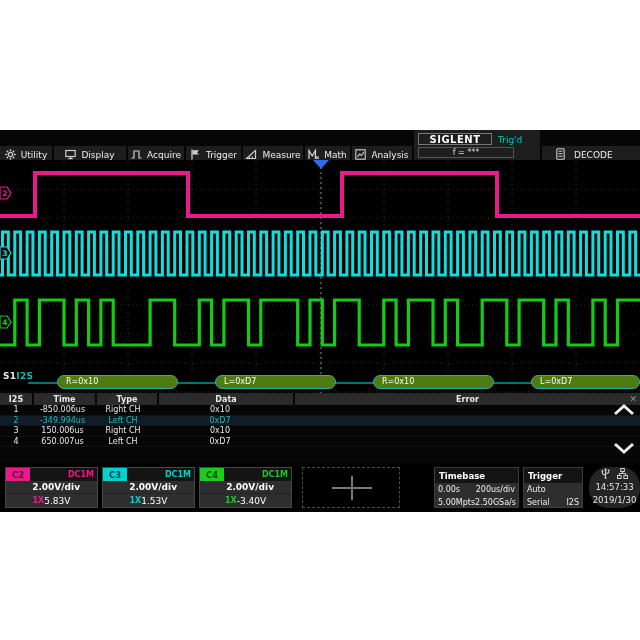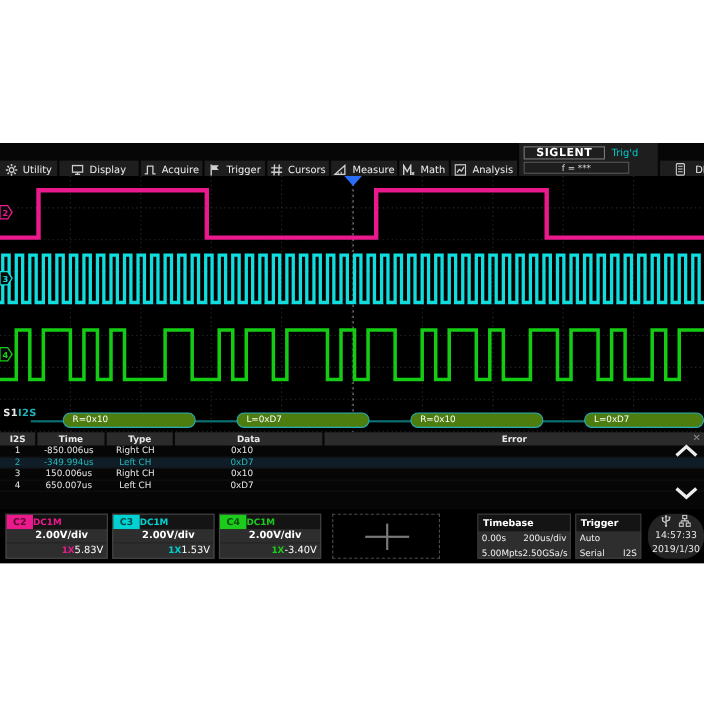--- a/index.html
+++ b/index.html
@@ -42,25 +42,25 @@
   .cell.c4 { flex:1; }
   .trow.selected { background:#101d27; color:#23b6b6; }
   .tclose { position:absolute; right:3px; top:2px; color:#8d8d8d; font-size:9px; line-height:9px; cursor:default; }
   .tscroll { position:absolute; right:4px; width:24px; height:14px; cursor:default; }
   .tscroll.up { top:10px; }
   .tscroll.down { top:48px; }
 
   
   .bottombar { position:absolute; top:333px; left:0; width:640px; height:49px; background:#000; }
   .chbox { position:absolute; top:4px; width:93px; height:41px; background:#2e2e2e; border:1px solid #464646; font-size:8px; color:#fff; cursor:default; }
-  .chbox .hdr { height:13px; background:#141414; display:flex; align-items:center; padding-right:3px; }
+  .chbox .hdr { height:13px; background:#141414; display:flex; align-items:center; justify-content:space-between; padding-right:3px; }
   .badge { min-width:24px; height:13px; display:flex; align-items:center; justify-content:center; font-weight:bold; font-size:8.5px; padding:0 3px; }
   .coupling { font-weight:bold; font-size:8px; }
   .scalerow { height:13px; display:flex; align-items:center; justify-content:flex-end; padding-right:17px; font-size:9px; font-weight:bold; border-bottom:1px solid #242424; }
-  .proberow { height:13px; display:flex; align-items:center; justify-content:flex-end; padding:0 3px; }
+  .proberow { height:13px; display:flex; align-items:center; justify-content:center; padding:0 3px; }
   .probe { font-size:8px; font-weight:bold; }
   .offset { font-size:9px; font-weight:normal; color:#fff; }
 
   .addbox { position:absolute; left:302px; top:4px; width:98px; height:41px; border:1px dashed #4b4b4b; cursor:default; }
   .addbox .ph { position:absolute; left:29px; top:19px; width:40px; height:2px; background:#787878; }
   .addbox .pv { position:absolute; left:48px; top:8px; width:2px; height:24px; background:#787878; }
 
   .infobox { position:absolute; top:4px; height:41px; background:#2e2e2e; border:1px solid #3c3c3c; color:#f0f0f0; font-size:8px; cursor:default; }
   .infobox .title { height:15px; background:#141414; font-weight:bold; font-size:8.5px; display:flex; align-items:center; padding-left:4px; color:#fff; }
   .infobox .irow { height:13px; display:flex; align-items:center; justify-content:space-between; padding:0 3px; }
@@ -105,31 +105,20 @@
           <polyline points="0.5,9 3,9 3,2 8,2 8,9 10.5,9" fill="none" stroke="#cfcfcf" stroke-width="1.2"></polyline>
         </svg>
       <span>Acquire</span>
     </div>
     <div class="mitem" style="width:55px">
       <svg width="11" height="11" viewBox="0 0 11 11">
           <line x1="2" y1="0.5" x2="2" y2="10.5" stroke="#cfcfcf" stroke-width="1.3"></line>
           <path d="M2.6,1.2 H9 L7,3.4 9,5.6 H2.6 Z" fill="#cfcfcf"></path>
         </svg>
       <span>Trigger</span>
-    </div>
-    <div class="mitem" style="width:56px">
-      <svg width="11" height="11" viewBox="0 0 11 11">
-          <g stroke="#cfcfcf" stroke-width="1.2">
-            <line x1="3.6" y1="0.5" x2="3.1" y2="10.5"></line>
-            <line x1="7.9" y1="0.5" x2="7.4" y2="10.5"></line>
-            <line x1="0.5" y1="3.6" x2="10.5" y2="3.6"></line>
-            <line x1="0.5" y1="7.6" x2="10.5" y2="7.6"></line>
-          </g>
-        </svg>
-      <span>Cursors</span>
     </div>
     <div class="mitem" style="width:60px">
       <svg width="12" height="11" viewBox="0 0 12 11">
           <path d="M1.5,9.5 L10.5,9.5 L10.5,1.5 Z" fill="none" stroke="#cfcfcf" stroke-width="1.2"></path>
           <line x1="4.5" y1="9.5" x2="4.5" y2="7.8" stroke="#cfcfcf" stroke-width="1"></line>
           <line x1="7.2" y1="9.5" x2="7.2" y2="7.2" stroke="#cfcfcf" stroke-width="1"></line>
         </svg>
       <span>Measure</span>
     </div>
     <div class="mitem" style="width:45px">

